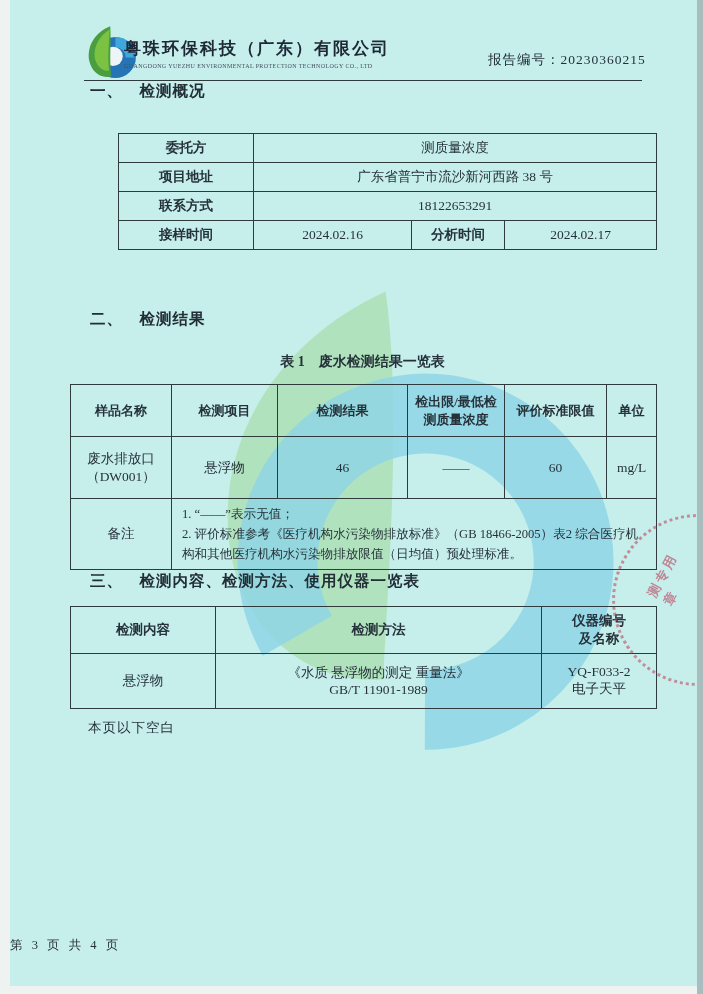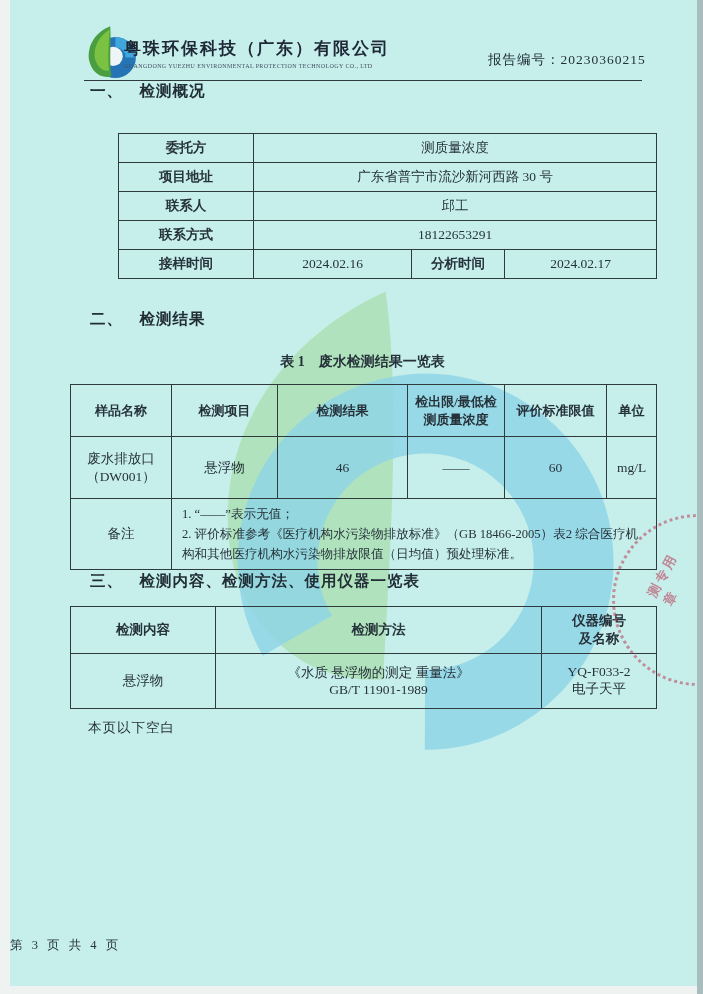--- a/index.html
+++ b/index.html
@@ -100,25 +100,21 @@
         <col style="width:93px">
         <col style="width:152px">
       </colgroup>
     <tbody>
         <tr>
       <td class="lbl">委托方</td>
       <td colspan="3">测质量浓度</td>
     </tr>
     <tr>
       <td class="lbl">项目地址</td>
-      <td colspan="3">广东省普宁市流沙新河西路 30 号</td>
-    </tr>
-    <tr>
-      <td class="lbl">联系人</td>
-      <td colspan="3">邱工</td>
+      <td colspan="3">广东省普宁市流沙新河西路 38 号</td>
     </tr>
     <tr>
       <td class="lbl">联系方式</td>
       <td colspan="3">18122653291</td>
     </tr>
     <tr>
       <td class="lbl">接样时间</td>
       <td>2024.02.16</td>
       <td class="lbl">分析时间</td>
       <td>2024.02.17</td>

